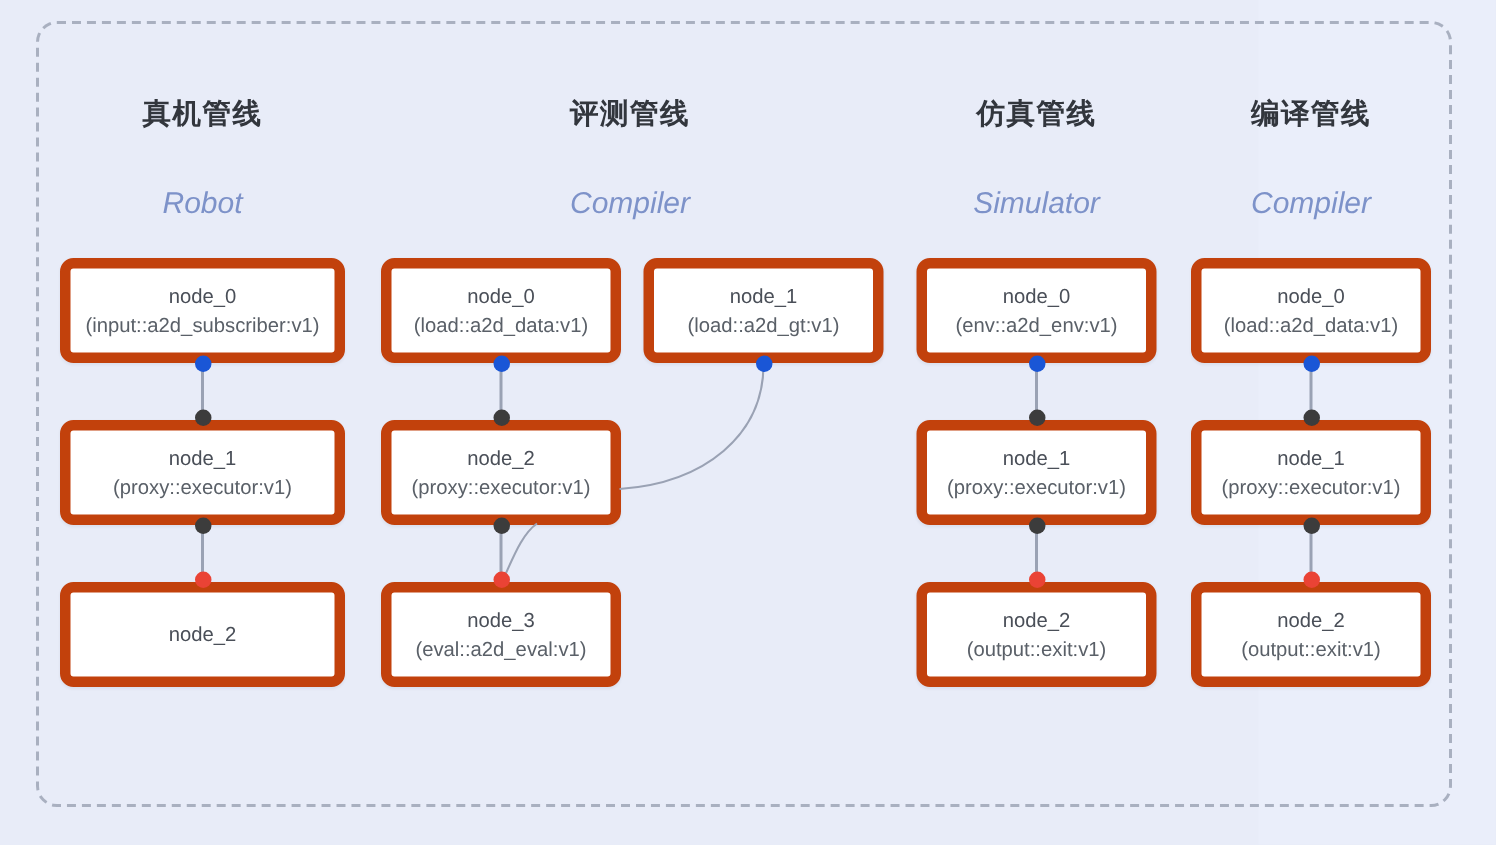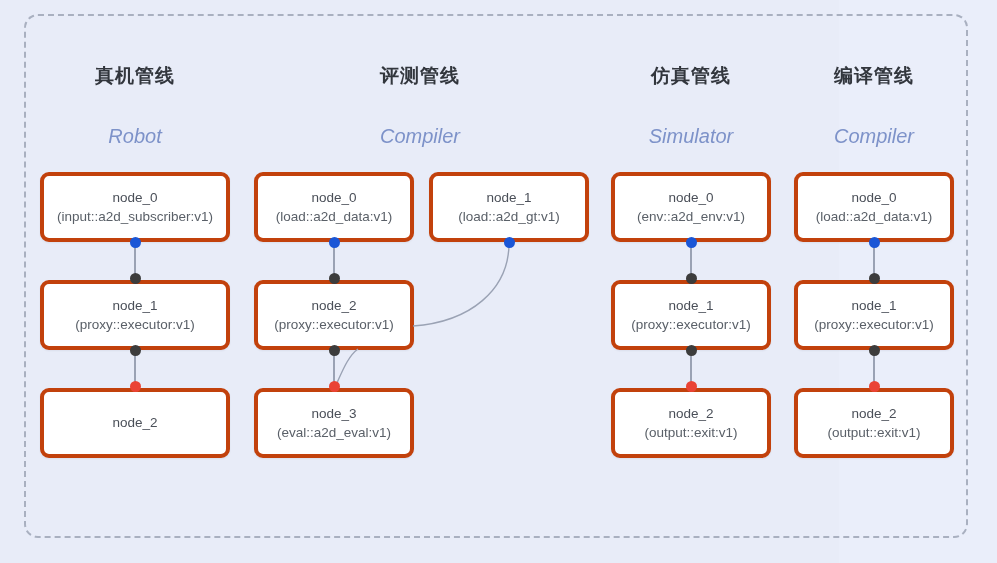--- a/index.html
+++ b/index.html
@@ -45,21 +45,21 @@
     text-align: center;
     font-size: 20px;
     font-weight: normal;
     color: #7d92c9;
     white-space: nowrap;
     font-style: italic;
   }
   .node-box {
     position: absolute;
     background: #ffffff;
-    border: 4px solid #c2410c;
+    border: 7px solid #c2410c;
     border-radius: 9px;
     box-shadow: 0 1px 2px rgba(40,50,80,0.07);
     box-sizing: border-box;
     display: flex;
     flex-direction: column;
     align-items: center;
     justify-content: center;
     line-height: 1.42;
   }
   .node-name {

